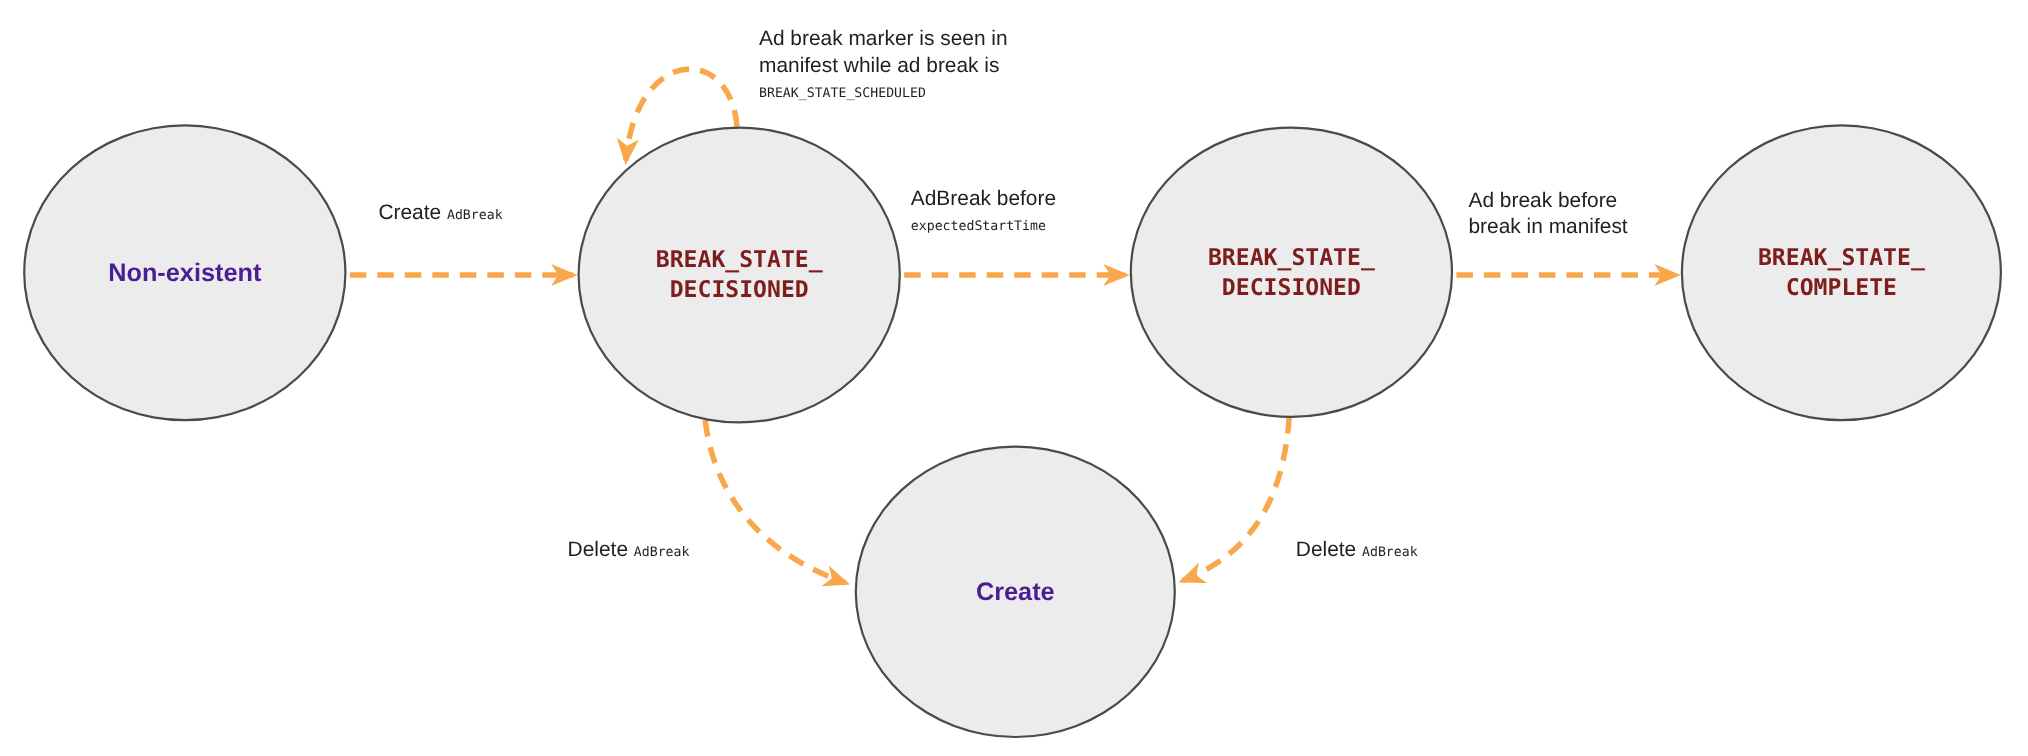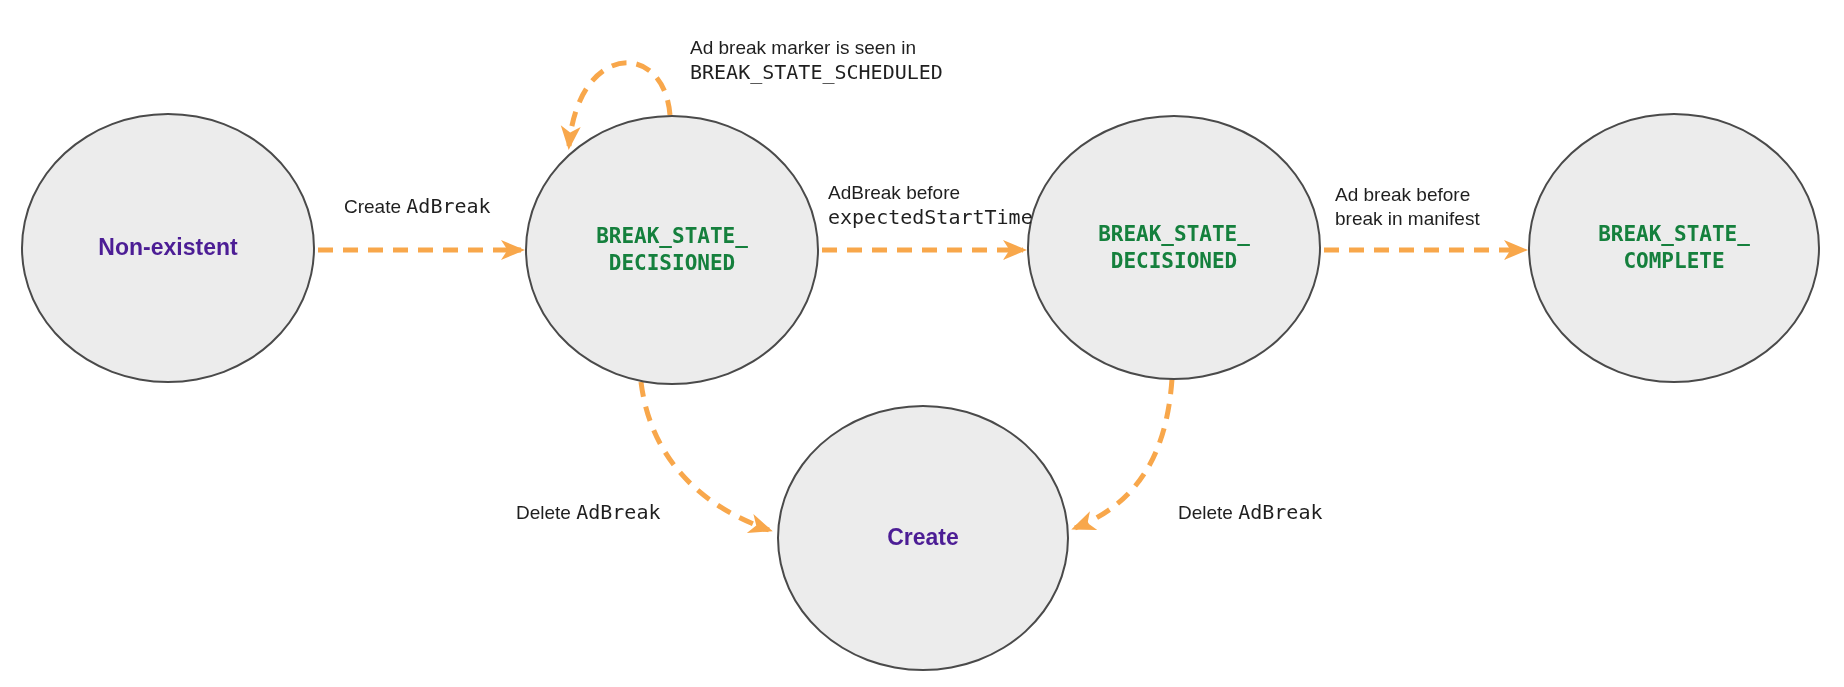--- a/index.html
+++ b/index.html
@@ -10,24 +10,24 @@
   .edge{stroke:#F8A74B;stroke-width:5;fill:none;stroke-dasharray:15 10;}
   .node{position:absolute;background:#ECECEC;border:2px solid #4A4A4A;border-radius:50%;
         display:flex;flex-direction:column;align-items:center;justify-content:center;
         text-align:center;box-sizing:border-box;}
   #node-non-existent{left:21px;top:113px;width:294px;height:270px;}
   #node-scheduled{left:525px;top:115px;width:294px;height:270px;}
   #node-decisioned{left:1027px;top:115px;width:294px;height:265px;}
   #node-complete{left:1528px;top:113px;width:292px;height:270px;}
   #node-deleted{left:777px;top:405px;width:292px;height:266px;}
   .plain-label{font:700 23px/1.2 "Liberation Sans",sans-serif;color:#4c1d95;}
-  .code-label{font:700 21px/27px "DejaVu Sans Mono",monospace;color:#15803d;}
+  .code-label{font:700 21px/27px "DejaVu Sans Mono",monospace;color:#7f1d1d;}
   .edge-label{position:absolute;font:400 19px/24px "Liberation Sans",sans-serif;
-              color:#1f1f1f;white-space:nowrap;margin-top:12px;}
-  .code{font-family:"DejaVu Sans Mono",monospace;font-size:20px;font-weight:400;}
+              color:#1f1f1f;white-space:nowrap;}
+  .code{font-family:"DejaVu Sans Mono",monospace;font-size:12px;font-weight:400;}
   #label-create{left:344px;top:182px;text-align:right;}
   #label-self-loop{left:690px;top:24px;}
   #label-decision{left:828px;top:169px;}
   #label-complete{left:1335px;top:171px;}
   #label-delete-left{left:516px;top:488px;}
   #label-delete-right{left:1178px;top:488px;}
 </style>
 </head>
 <body>
 
@@ -70,20 +70,21 @@
     <div class="plain-label">Create</div>
   </div>
 
   <div class="edge-label" id="label-create">
     <span>Create</span>
     <span class="code">AdBreak</span>
   </div>
 
   <div class="edge-label" id="label-self-loop">
     <div>Ad break marker is seen in</div>
+    <div>manifest while ad break is</div>
     <div class="code">BREAK_STATE_SCHEDULED</div>
   </div>
 
   <div class="edge-label" id="label-decision">
     <div>AdBreak before</div>
     <div class="code">expectedStartTime</div>
   </div>
 
   <div class="edge-label" id="label-complete">
     <div>Ad break before</div>

